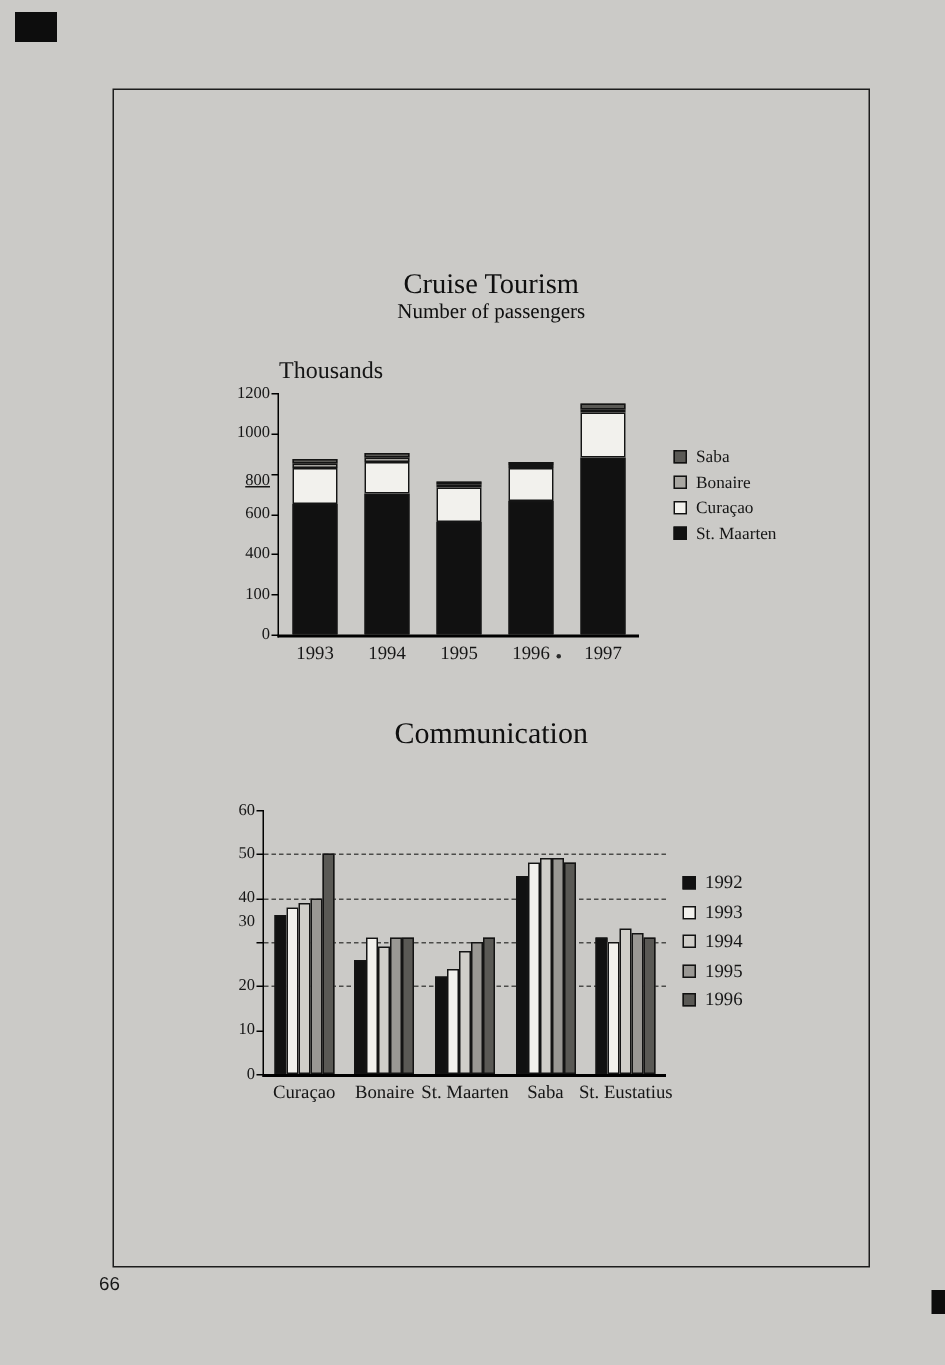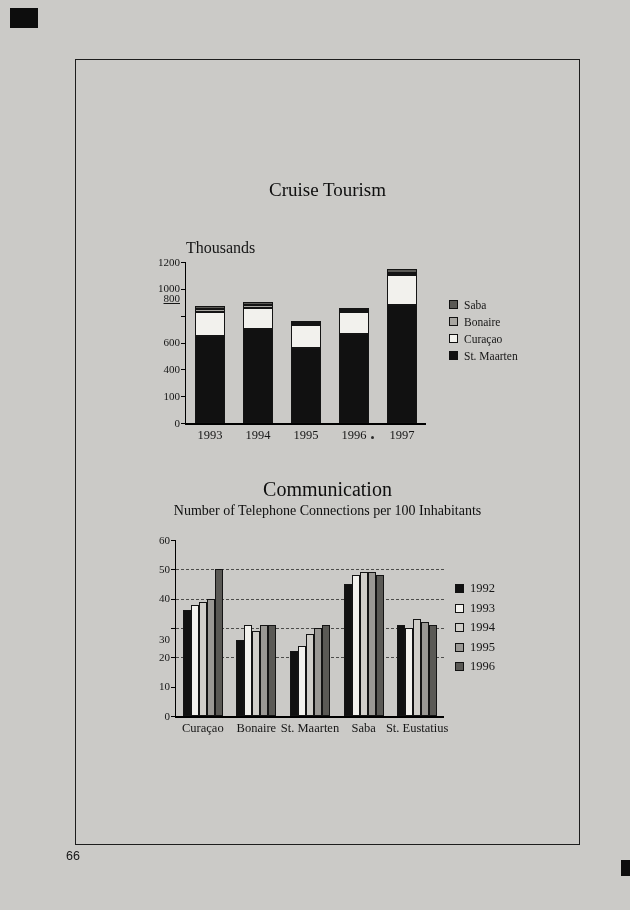--- a/index.html
+++ b/index.html
@@ -54,31 +54,32 @@
   .artifact-dot { position:absolute; left:371px; top:436px; width:3px; height:3px; background:#2c2c2c; border-radius:50%; }
 </style>
 </head>
 <body>
 
 <div class="scan">
   <div class="corner-tab"></div>
   <div class="frame"></div>
 
   <div class="c-title t1">Cruise Tourism</div>
+  <div class="c-title s1">Number of passengers</div>
   <div class="unit-label">Thousands</div>
   <div class="plot" id="plot1">
       <div class="ytick-label" style="top: 154.5px;">0</div>
       <div class="ytick" style="top: 161px;"></div>
       <div class="ytick-label" style="top: 127.667px;">100</div>
       <div class="ytick" style="top: 134.167px;"></div>
       <div class="ytick-label" style="top: 100.833px;">400</div>
       <div class="ytick" style="top: 107.333px;"></div>
       <div class="ytick-label" style="top: 74px;">600</div>
       <div class="ytick" style="top: 80.5px;"></div>
-      <div class="ytick-label" style="top: 30px; text-decoration: underline;">800</div>
+      <div class="ytick-label" style="top: 52px; text-decoration: underline;">800</div>
       <div class="ytick" style="top: 53.6667px;"></div>
       <div class="ytick-label" style="top: 20.3333px;">1000</div>
       <div class="ytick" style="top: 26.8333px;"></div>
       <div class="ytick-label" style="top: -6.5px;">1200</div>
       <div class="ytick" style="top: 0px;"></div>
       <div class="bar-seg" style="left: 9px; width: 30px; bottom: 0px; height: 87.2083px; background: rgb(17, 17, 17);"></div>
       <div class="bar-seg" style="left: 9px; width: 30px; bottom: 87.2083px; height: 24.15px; background: rgb(242, 241, 237);"></div>
       <div class="bar-seg" style="left: 9px; width: 30px; bottom: 111.358px; height: 2.68333px; background: rgb(168, 166, 161);"></div>
       <div class="bar-seg" style="left: 9px; width: 30px; bottom: 114.042px; height: 2.68333px; background: rgb(90, 89, 85);"></div>
       <div class="xtick-label" style="left: -6px; width: 60px;">1993</div>
@@ -117,33 +118,32 @@
         <span>Curaçao</span>
       </div>
       <div class="legend-item">
         <span class="swatch" style="background: rgb(17, 17, 17);"></span>
         <span>St. Maarten</span>
       </div>
     </div>
   <div class="artifact-dot"></div>
 
   <div class="c-title t2">Communication</div>
-  <div class="c-title s2">Number of Telephone Connections per 100 Inhabitants</div>
   <div class="plot" id="plot2">
       <div class="gridline" style="top: 117.333px;"></div>
       <div class="gridline" style="top: 88px;"></div>
       <div class="gridline" style="top: 58.6667px;"></div>
       <div class="gridline" style="top: 29.3333px;"></div>
       <div class="ytick-label" style="top: 169.5px;">0</div>
       <div class="ytick" style="top: 176px;"></div>
       <div class="ytick-label" style="top: 140.167px;">10</div>
       <div class="ytick" style="top: 146.667px;"></div>
       <div class="ytick-label" style="top: 110.833px;">20</div>
       <div class="ytick" style="top: 117.333px;"></div>
-      <div class="ytick-label" style="top: 93px;">30</div>
+      <div class="ytick-label" style="top: 68px;">30</div>
       <div class="ytick" style="top: 88px;"></div>
       <div class="ytick-label" style="top: 52.1667px;">40</div>
       <div class="ytick" style="top: 58.6667px;"></div>
       <div class="ytick-label" style="top: 22.8333px;">50</div>
       <div class="ytick" style="top: 29.3333px;"></div>
       <div class="ytick-label" style="top: -6.5px;">60</div>
       <div class="ytick" style="top: 0px;"></div>
       <div class="bar-seg" style="left: 6.8px; width: 8px; bottom: 0px; height: 105.6px; background: rgb(17, 17, 17);"></div>
       <div class="bar-seg" style="left: 14.8px; width: 8px; bottom: 0px; height: 111.467px; background: rgb(242, 241, 237);"></div>
       <div class="bar-seg" style="left: 22.8px; width: 8px; bottom: 0px; height: 114.4px; background: rgb(208, 206, 201);"></div>

